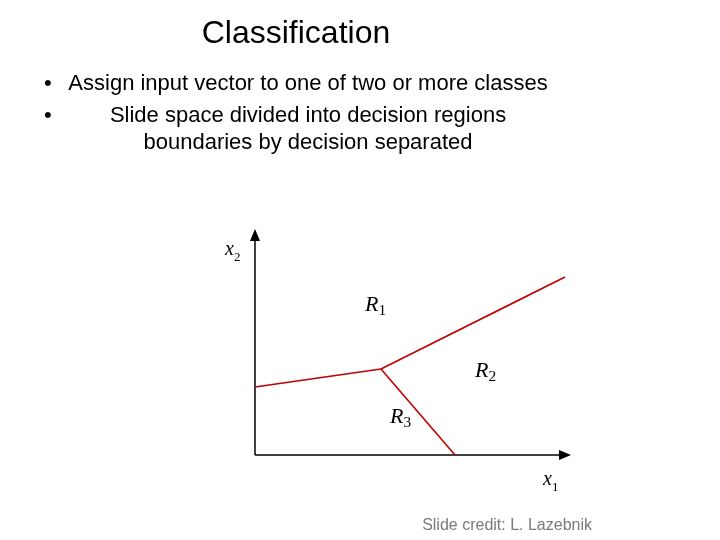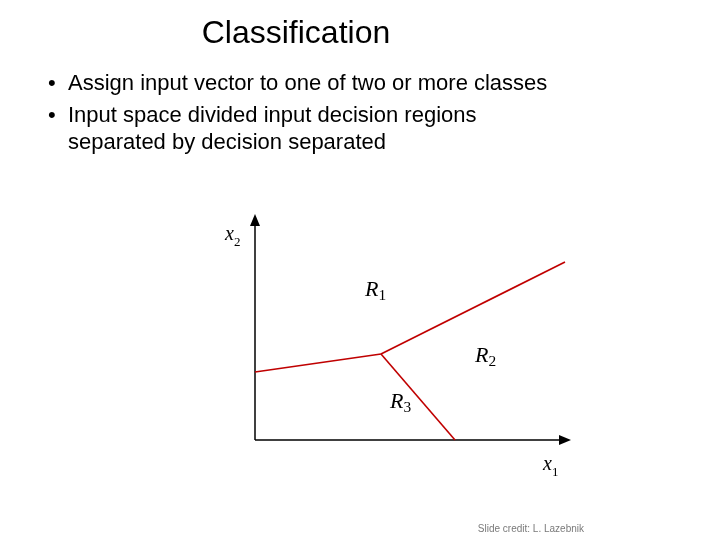--- a/index.html
+++ b/index.html
@@ -18,51 +18,52 @@
     height: 540px;
     box-sizing: border-box;
   }
   .title {
     text-align: center;
     font-size: 32px;
     font-weight: 400;
     padding-top: 14px;
   }
   .bullets {
-    margin: 18px 0 0 12px;
-    padding: 0 40px 0 32px;
+    margin: 18px 0 0 0;
+    padding: 0 40px 0 40px;
     font-size: 22px;
     line-height: 1.25;
+    text-align: center;
   }
   .bullets li {
     list-style: none;
     position: relative;
     padding-left: 24px;
     margin-bottom: 4px;
   }
   .bullets li::before {
     content: "•";
     position: absolute;
     left: 4px;
     top: 0;
     font-size: 22px;
   }
   .italic { }
   .figure-wrap {
     position: absolute;
     left: 195px;
-    top: 200px;
+    top: 215px;
     width: 400px;
     height: 290px;
   }
   .credit {
     position: absolute;
-    right: 8px;
+    right: 0;
     bottom: 6px;
-    font-size: 10px;
+    font-size: 16px;
     color: #7a7a7a;
   }
   .axis-label, .region-label {
     font-family: "Times New Roman", Times, serif;
   }
   .region-label .R {
     font-style: italic;
   }
   .region-label .sub {
     font-size: 0.7em;
@@ -74,21 +75,21 @@
 
 <div class="slide">
 
   <div class="title">Classification</div>
 
   <ul class="bullets">
     <li>
       <span>Assign input vector to one of two or more classes</span>
     </li>
     <li>
-      <span>Input space divided input </span><span class="italic">decision regions</span><span> separated by </span><span class="italic">decision separated</span>
+      <span>Slide space divided into </span><span class="italic">decision regions</span><span> boundaries by </span><span class="italic">decision separated</span>
     </li>
   </ul>
 
   <div class="figure-wrap">
     <svg width="400" height="290" viewBox="0 0 400 290">
 
       <line x1="60" y1="240" x2="60" y2="20" stroke="#000" stroke-width="1.5"></line>
       <polygon points="60,14 55,26 65,26" fill="#000"></polygon>
 
       <line x1="60" y1="240" x2="370" y2="240" stroke="#000" stroke-width="1.5"></line>

